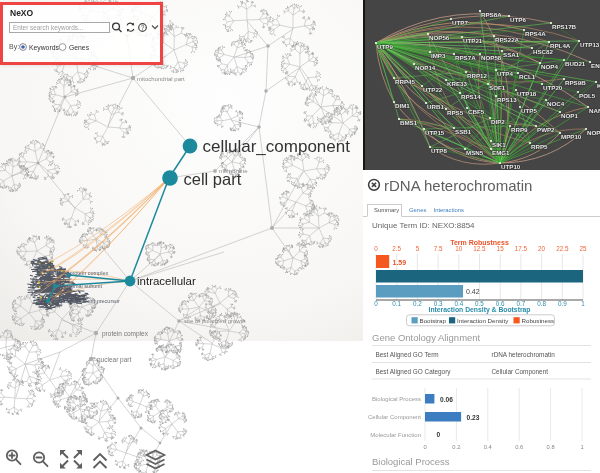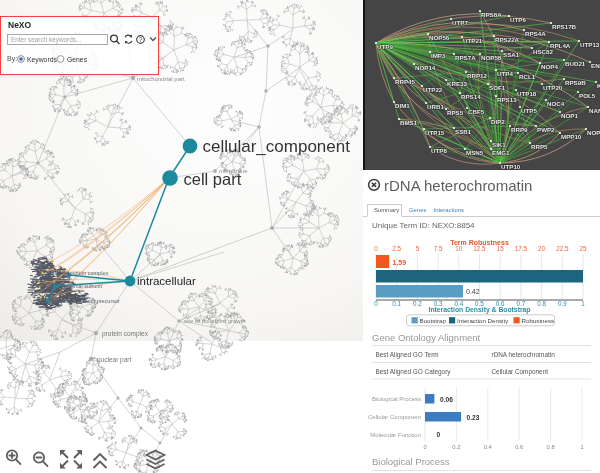--- a/index.html
+++ b/index.html
@@ -178,22 +178,22 @@
   </g>
 
   <g stroke="#5f5f5f" stroke-width="1.6" fill="none">
     <path d="M155.5 450.5l9 4.5-9 4.5-9-4.5z"></path>
     <path d="M146.5 459.5l9 4.5 9-4.5"></path>
     <path d="M146.5 464l9 4.5 9-4.5"></path>
   </g>
 </svg>
 </div>
 
-<div class="abs" style="left:0;top:16px;width:157px;height:57px;background:rgba(255,255,255,0.85);
-  border:1px solid #ef4444;box-shadow:1px 1px 3px rgba(0,0,0,0.08);">
+<div class="abs" style="left:0;top:2px;width:157px;height:57px;background:rgba(255,255,255,0.85);
+  border:3px solid #ef4444;box-shadow:1px 1px 3px rgba(0,0,0,0.08);">
   <div class="abs" style="left:7px;top:3px;font-size:8.5px;font-weight:bold;color:#222;">NeXO</div>
   <div class="abs" style="left:6px;top:17px;width:96px;height:9px;background:#fff;border:1px solid #a8a8a8;
     font-size:6.4px;color:#9f9f9f;line-height:9px;padding-left:3px;">Enter search keywords...</div>
   <svg class="abs" style="left:107px;top:15px" width="50" height="16" viewBox="0 0 50 16">
     <g stroke="#333" stroke-width="1.3" fill="none">
       <circle cx="6" cy="6.5" r="3.4"></circle>
         <path d="M8.5 9L11.5 12"></path>
     </g>
     <g stroke="#333" stroke-width="1.1" fill="none">
       <path d="M17 5.4a3.6 3.6 0 0 1 6.3-0.7"></path>

